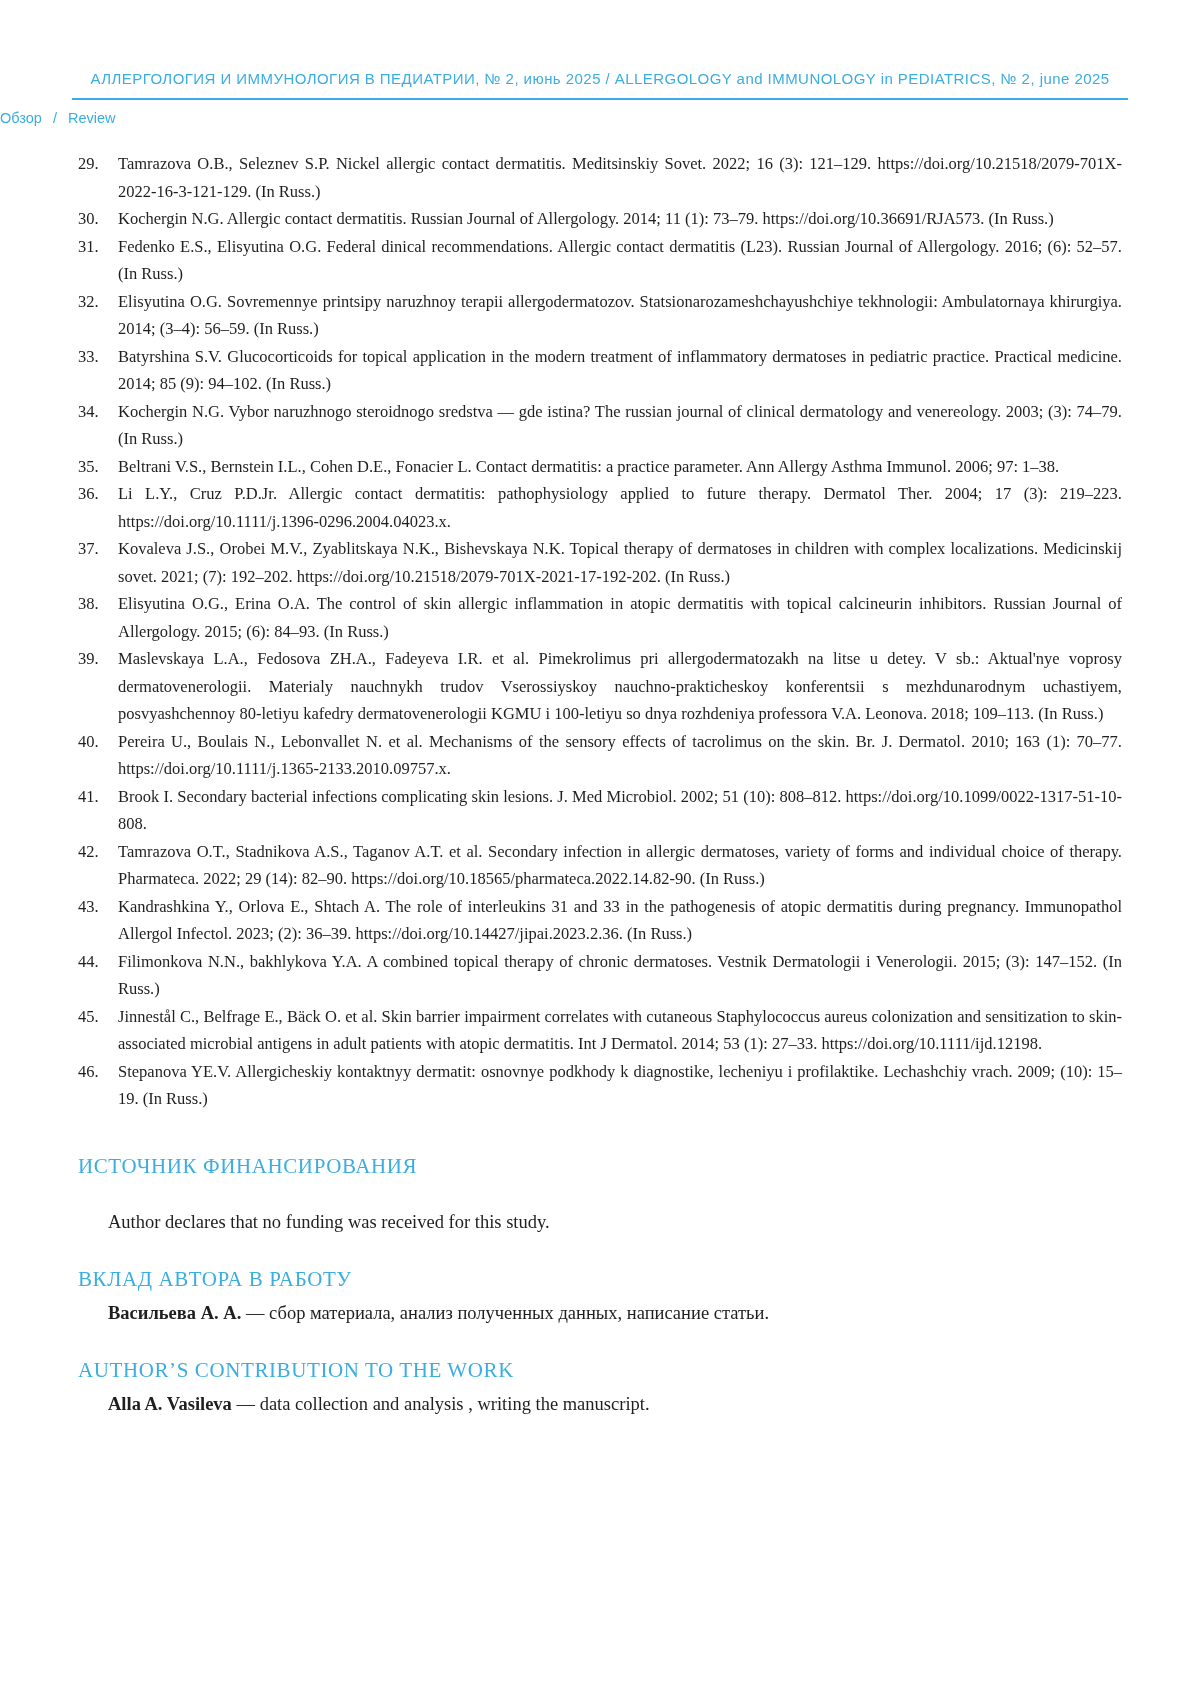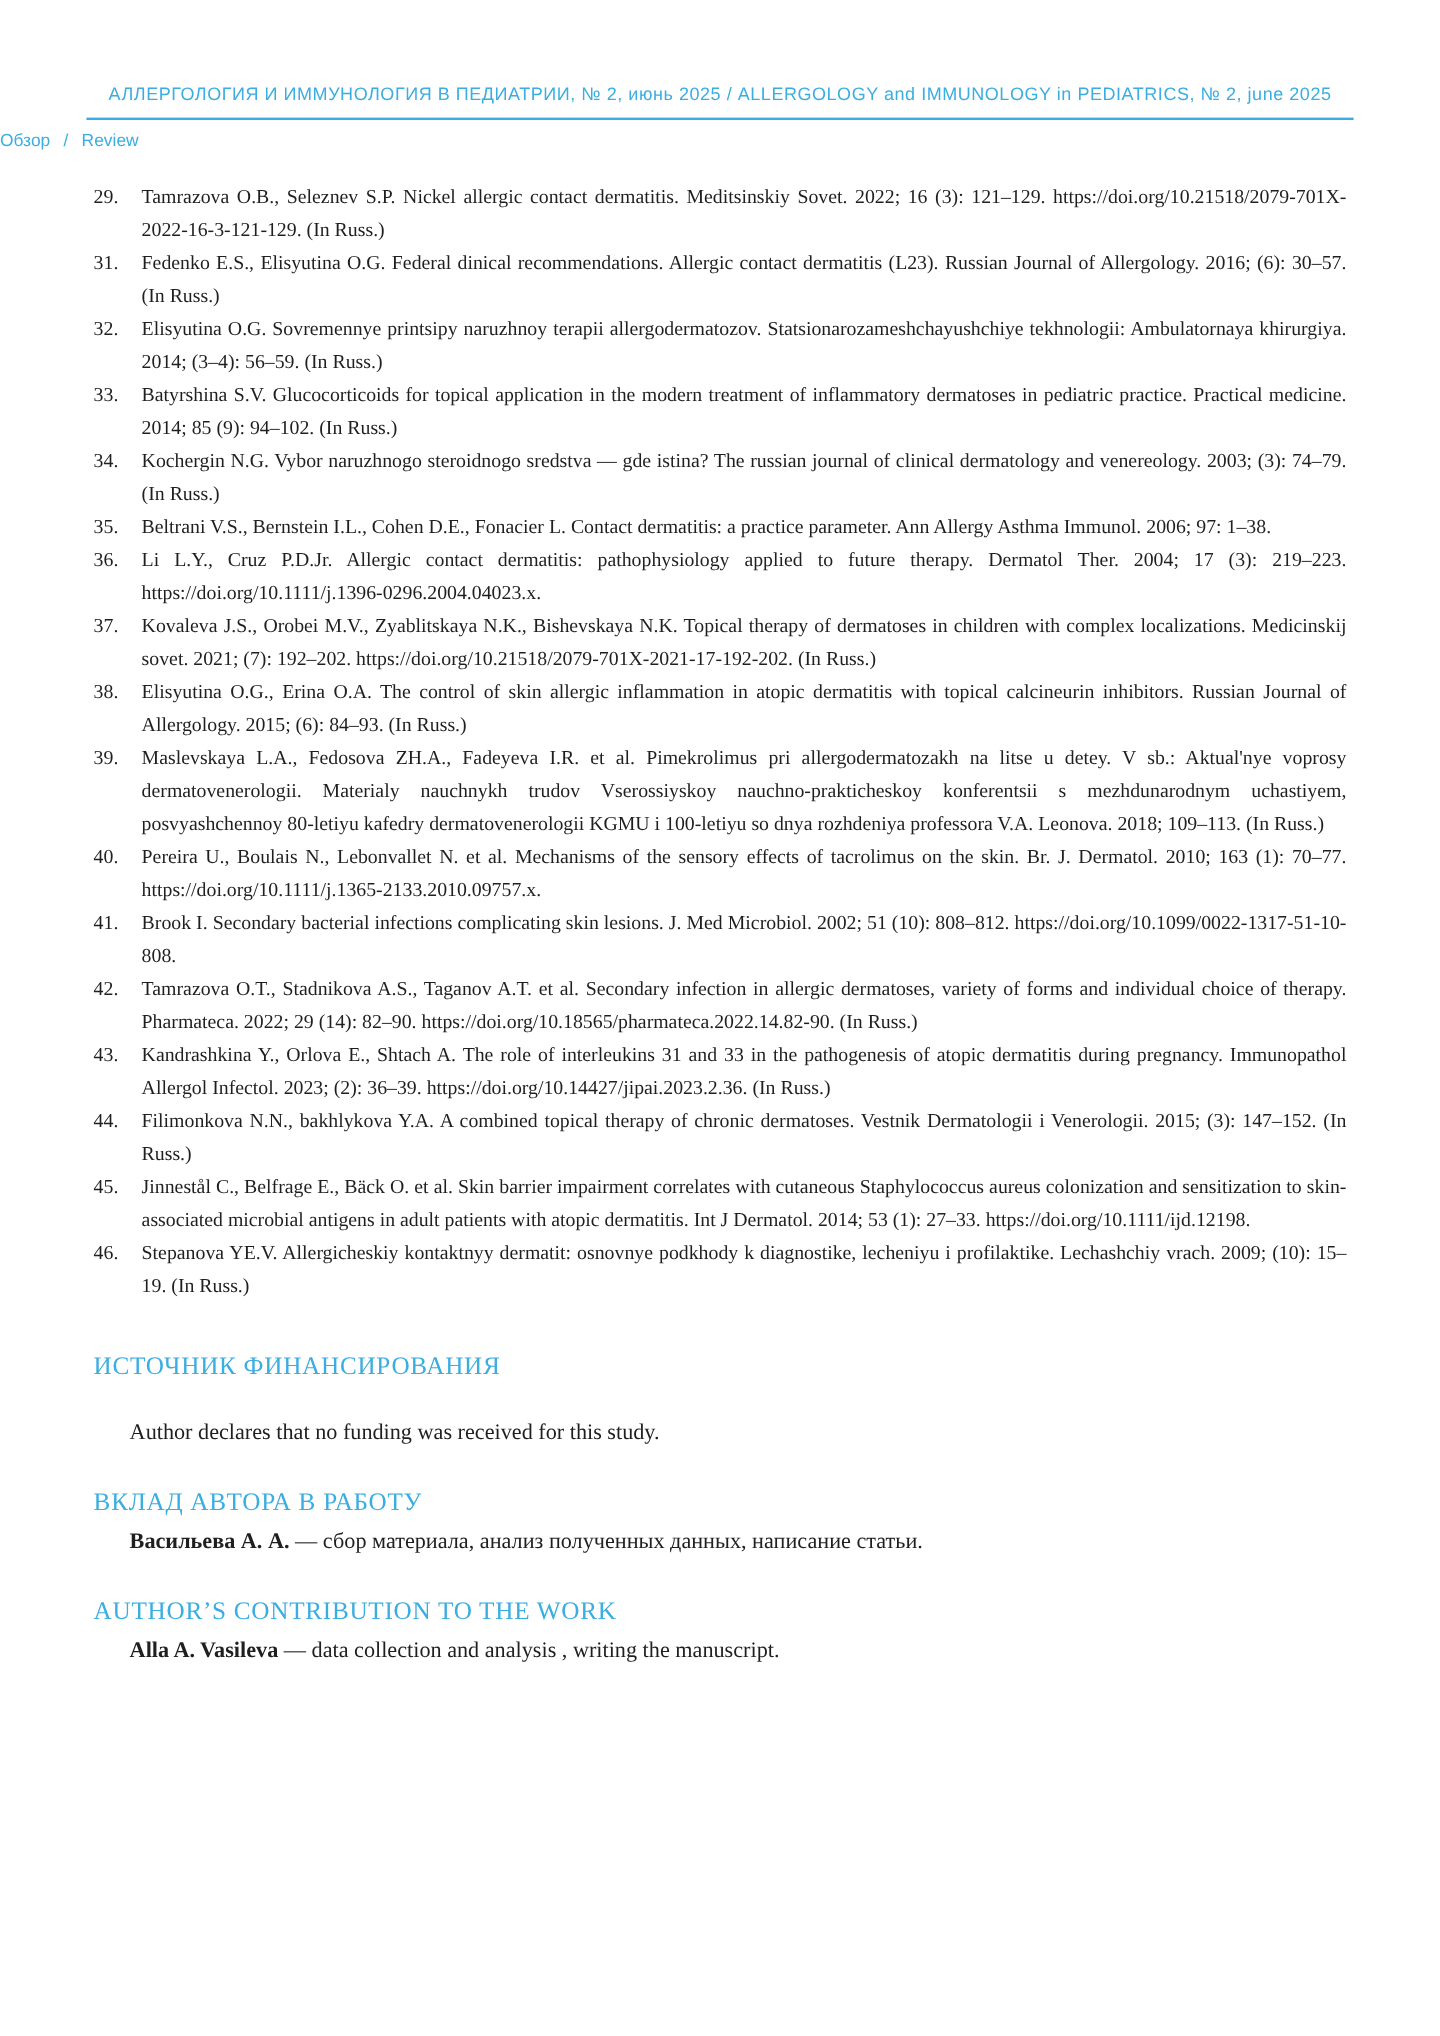--- a/index.html
+++ b/index.html
@@ -58,22 +58,26 @@
       <span>Review</span>
     </div>
   </div>
 
   <ol class="refs" id="references">
       <li>
         <span class="ref-num">29.</span>
         <div class="ref-text">Tamrazova O.B., Seleznev S.P. Nickel allergic contact dermatitis. Meditsinskiy Sovet. 2022; 16 (3): 121–129. https://doi.org/10.21518/2079-701X-2022-16-3-121-129. (In Russ.)</div>
       </li>
       <li>
+        <span class="ref-num">30.</span>
+        <div class="ref-text">Kochergin N.G. Allergic contact dermatitis. Russian Journal of Allergology. 2014; 11 (1): 73–79. https://doi.org/10.36691/RJA573. (In Russ.)</div>
+      </li>
+      <li>
         <span class="ref-num">31.</span>
-        <div class="ref-text">Fedenko E.S., Elisyutina O.G. Federal dinical recommendations. Allergic contact dermatitis (L23). Russian Journal of Allergology. 2016; (6): 30–57. (In Russ.)</div>
+        <div class="ref-text">Fedenko E.S., Elisyutina O.G. Federal dinical recommendations. Allergic contact dermatitis (L23). Russian Journal of Allergology. 2016; (6): 52–57. (In Russ.)</div>
       </li>
       <li>
         <span class="ref-num">32.</span>
         <div class="ref-text">Elisyutina O.G. Sovremennye printsipy naruzhnoy terapii allergodermatozov. Statsionarozameshchayushchiye tekhnologii: Ambulatornaya khirurgiya. 2014; (3–4): 56–59. (In Russ.)</div>
       </li>
       <li>
         <span class="ref-num">33.</span>
         <div class="ref-text">Batyrshina S.V. Glucocorticoids for topical application in the modern treatment of inflammatory dermatoses in pediatric practice. Practical medicine. 2014; 85 (9): 94–102. (In Russ.)</div>
       </li>
       <li>

